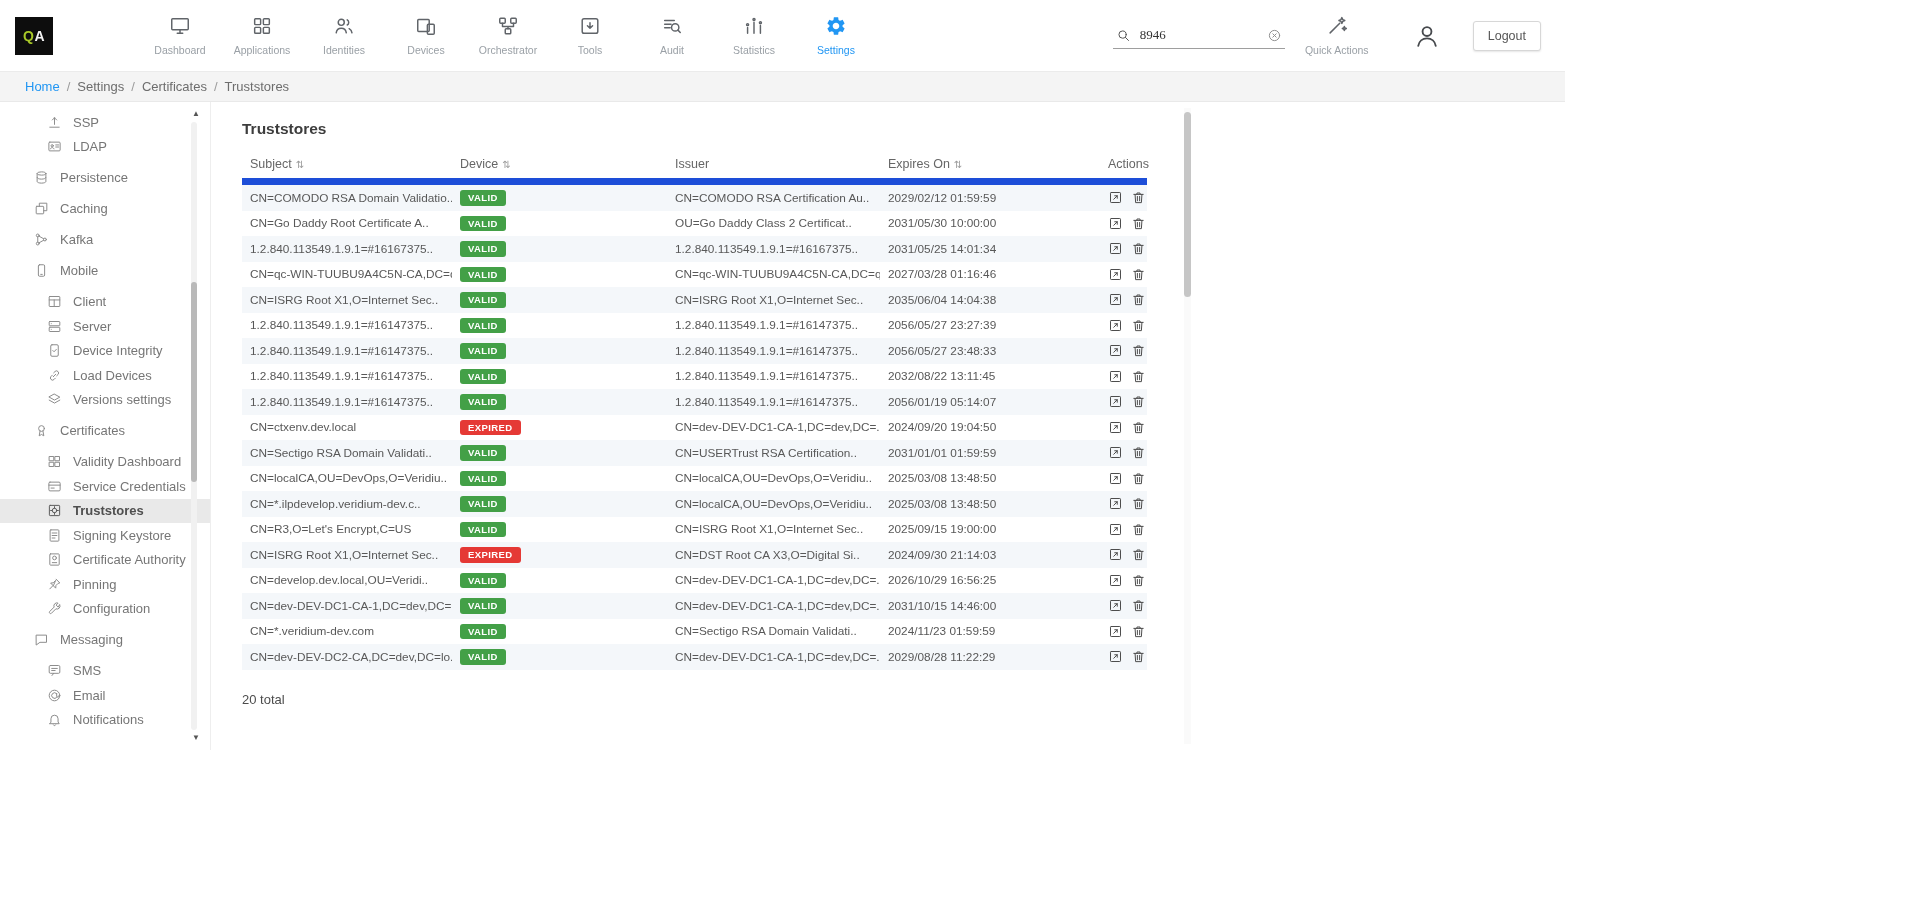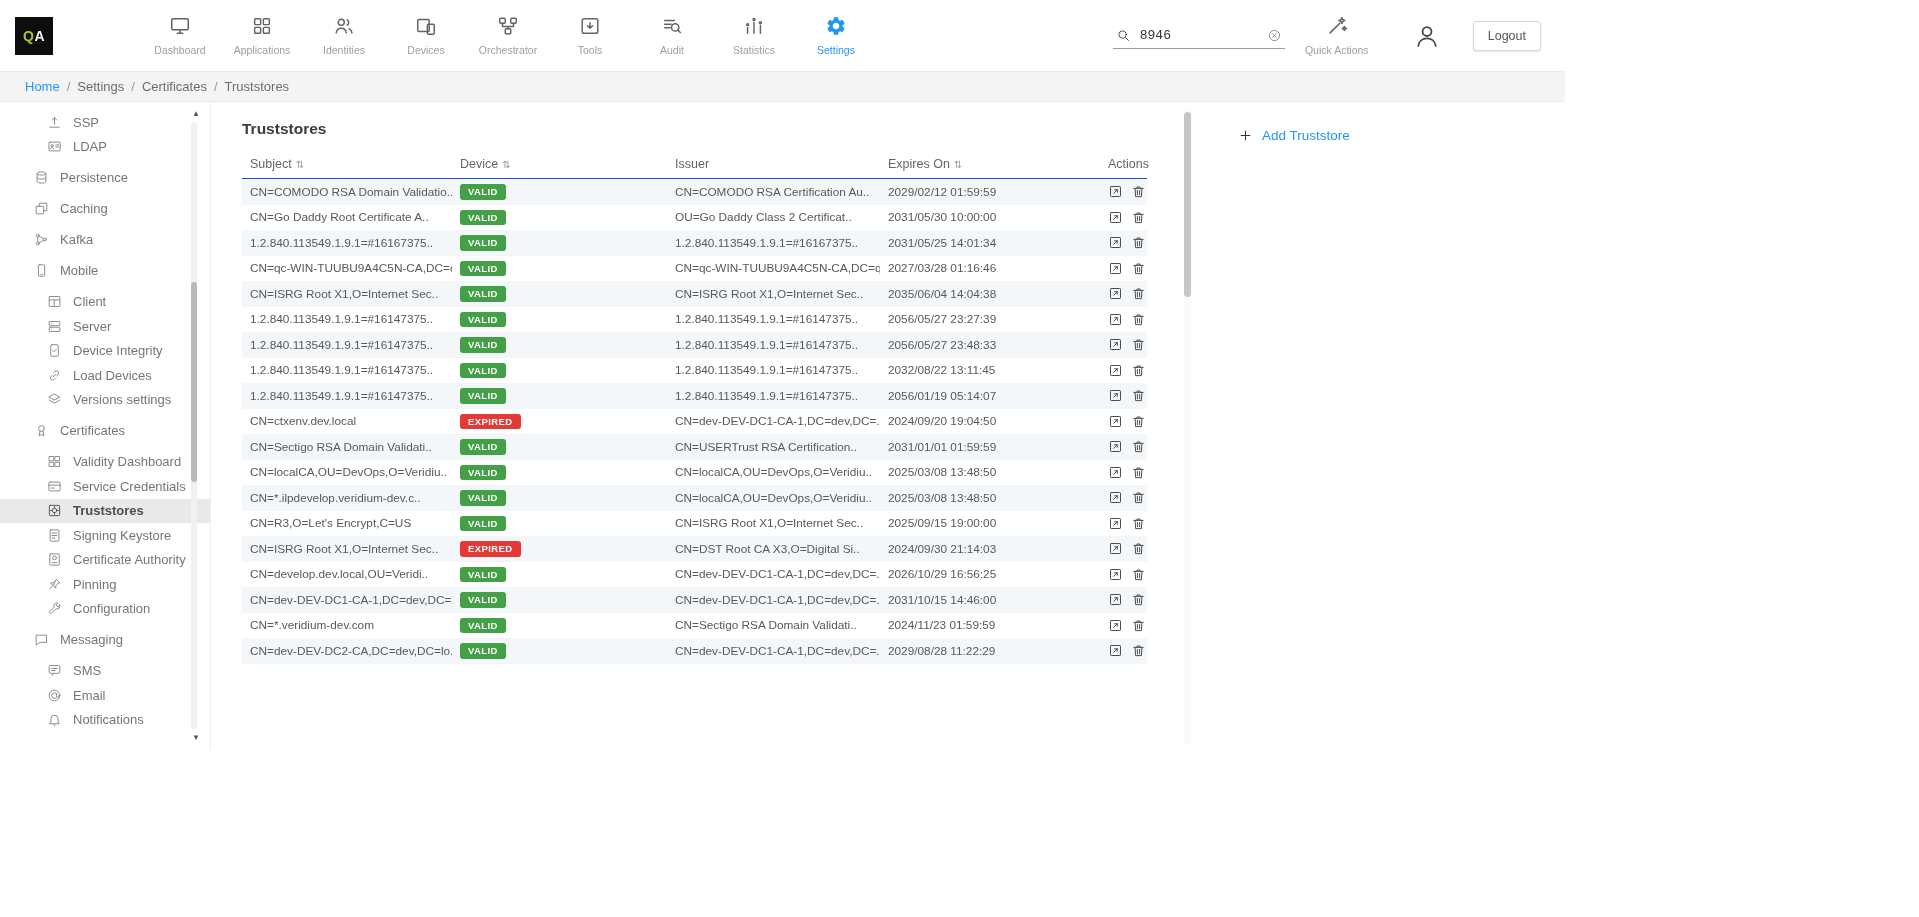--- a/index.html
+++ b/index.html
@@ -13,21 +13,21 @@
   .logo .a{color:#f4f4f4}
   .main-nav{display:flex;margin-left:86px}
   .nav-item{width:82px;display:flex;flex-direction:column;align-items:center;gap:7px;cursor:pointer;color:#606469}
   .nav-item .icon{width:22px;height:22px}
   .icon svg{width:100%;height:100%;display:block}
   .nav-label{font-size:10.5px;color:#9aa0a6;white-space:nowrap}
   .nav-item.active{color:#2196f3}
   .nav-item.active .nav-label{color:#2196f3}
   .search-box{display:flex;align-items:center;width:172px;border-bottom:1px solid #9e9e9e;padding:5px 3px;margin-left:auto}
   .search-box .icon{width:15px;height:15px;color:#555;flex:none}
-  .search-box input{border:none;outline:none;flex:1;min-width:0;font-size:13px;color:#333;background:transparent;font-family:Liberation Mono, monospace;margin-left:9px}
+  .search-box input{border:none;outline:none;flex:1;min-width:0;font-size:13px;color:#333;background:transparent;font-family:Liberation Serif, serif;margin-left:9px}
   .search-box .c-icon{color:#8f8f8f;cursor:pointer}
   .quick-actions{margin-left:16px;width:72px}
   .user-btn{margin-left:40px;width:28px;height:28px;color:#46494d;cursor:pointer;flex:none}
   .logout{margin-left:32px;padding:7px 14px;background:#fff;border:1px solid #d7d7d7;border-radius:3px;font-size:12.5px;color:#555;font-family:inherit;box-shadow:0 1px 2px rgba(0,0,0,.10);cursor:pointer}
 
   
   .breadcrumb{height:30px;display:flex;align-items:center;gap:7px;background:#f4f4f4;border-bottom:1px solid #e9e9e9;padding:0 25px;font-size:13px}
   .crumb{color:#6d6d6d;cursor:pointer}
   .crumb.link{color:#2196f3}
   .crumb.current{cursor:default}
@@ -47,21 +47,21 @@
   .scroll-arrow{position:absolute;right:10px;font-size:8px;color:#555;cursor:pointer;line-height:1}
   .scroll-arrow.up{top:8px}
   .scroll-arrow.down{bottom:8px}
   .side-scroll-track{position:absolute;right:13px;top:20px;bottom:20px;width:6px;background:#f1f1f1;border-radius:3px}
   .side-thumb{position:absolute;left:0;top:160px;width:6px;height:200px;background:#b9b9b9;border-radius:3px;cursor:pointer}
 
   
   .main-card{width:983px;flex:none;position:relative;background:#fff;padding:18px 0 0 31px}
   .page-title{font-size:15.5px;font-weight:bold;color:#3d3d3d;margin-bottom:12px}
   .ts-table{border-collapse:collapse;table-layout:fixed;width:905px}
-  .ts-table th{font-size:12.5px;font-weight:normal;color:#666;text-align:left;padding:7px 8px;border-bottom:1px solid #1d4ed8;white-space:nowrap}
+  .ts-table th{font-size:12.5px;font-weight:normal;color:#666;text-align:left;padding:7px 8px;border-bottom:7px solid #1d4ed8;white-space:nowrap}
   .ts-table th.sortable{cursor:pointer}
   .sort-glyph{font-size:10px;color:#9a9a9a;margin-left:4px}
   .ts-table td{font-size:11.8px;color:#585858;padding:5px 8px;white-space:nowrap;overflow:hidden;height:25px}
   .ts-table tbody tr:nth-child(odd){background:#f4f7fa}
   .ts-table th:nth-child(1){width:210px}
   .ts-table th:nth-child(2){width:215px}
   .ts-table th:nth-child(3){width:213px}
   .ts-table th:nth-child(4){width:220px}
   .ts-table th:nth-child(5){width:47px}
   .badge{display:inline-block;color:#fff;font-size:9.5px;font-weight:bold;letter-spacing:.4px;padding:3px 8px;border-radius:3px;line-height:1}
@@ -678,30 +678,21 @@
               <td>2029/08/28 11:22:29</td>
               <td><button class="action-btn"><svg viewBox="0 0 24 24" fill="none" stroke="currentColor" stroke-width="1.6" stroke-linecap="round" stroke-linejoin="round">
                     <rect x="4" y="4" width="16" height="16" rx="1.2"></rect>
                     <path d="M9.2 14.8l5.6-5.6M10.8 9.2h4v4"></path>
                   </svg></button><button class="action-btn"><svg viewBox="0 0 24 24" fill="none" stroke="currentColor" stroke-width="1.6" stroke-linecap="round" stroke-linejoin="round">
                     <path d="M4.5 7h15M9.5 7V4.8h5V7M6.5 7l.9 13.2h9.2L17.5 7M10.2 10.3v6.9M13.8 10.3v6.9"></path>
                   </svg></button></td>
             </tr>
           </tbody>
       </table>
+      <div class="total">20 total</div>
       <div class="main-scroll-track">
         <div class="main-thumb"></div>
       </div>
     </section>
 
-    <aside class="right-panel">
-      <div class="add-link">
-        <span class="icon add-plus" id="plus-icon">
-            <svg viewBox="0 0 24 24" fill="none" stroke="currentColor" stroke-width="1.6" stroke-linecap="round" stroke-linejoin="round">
-              <path d="M12 5v14M5 12h14"></path>
-            </svg>
-          </span>
-        <span class="add-text">Add Truststore</span>
-      </div>
-    </aside>
 
   </div>
 </div>
 
 </body></html>

